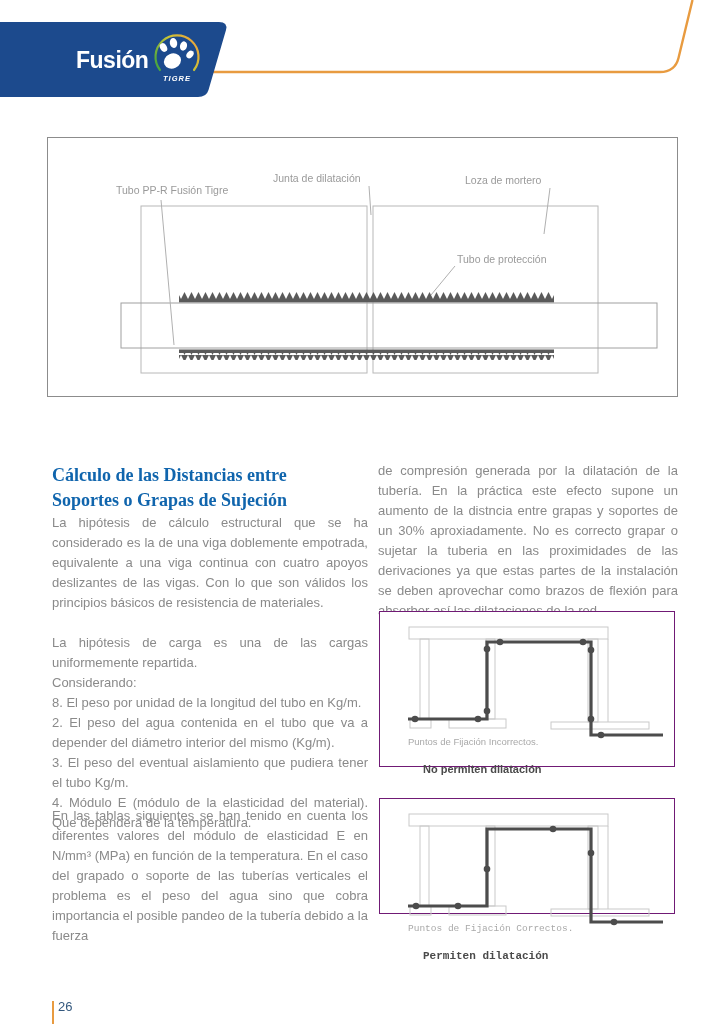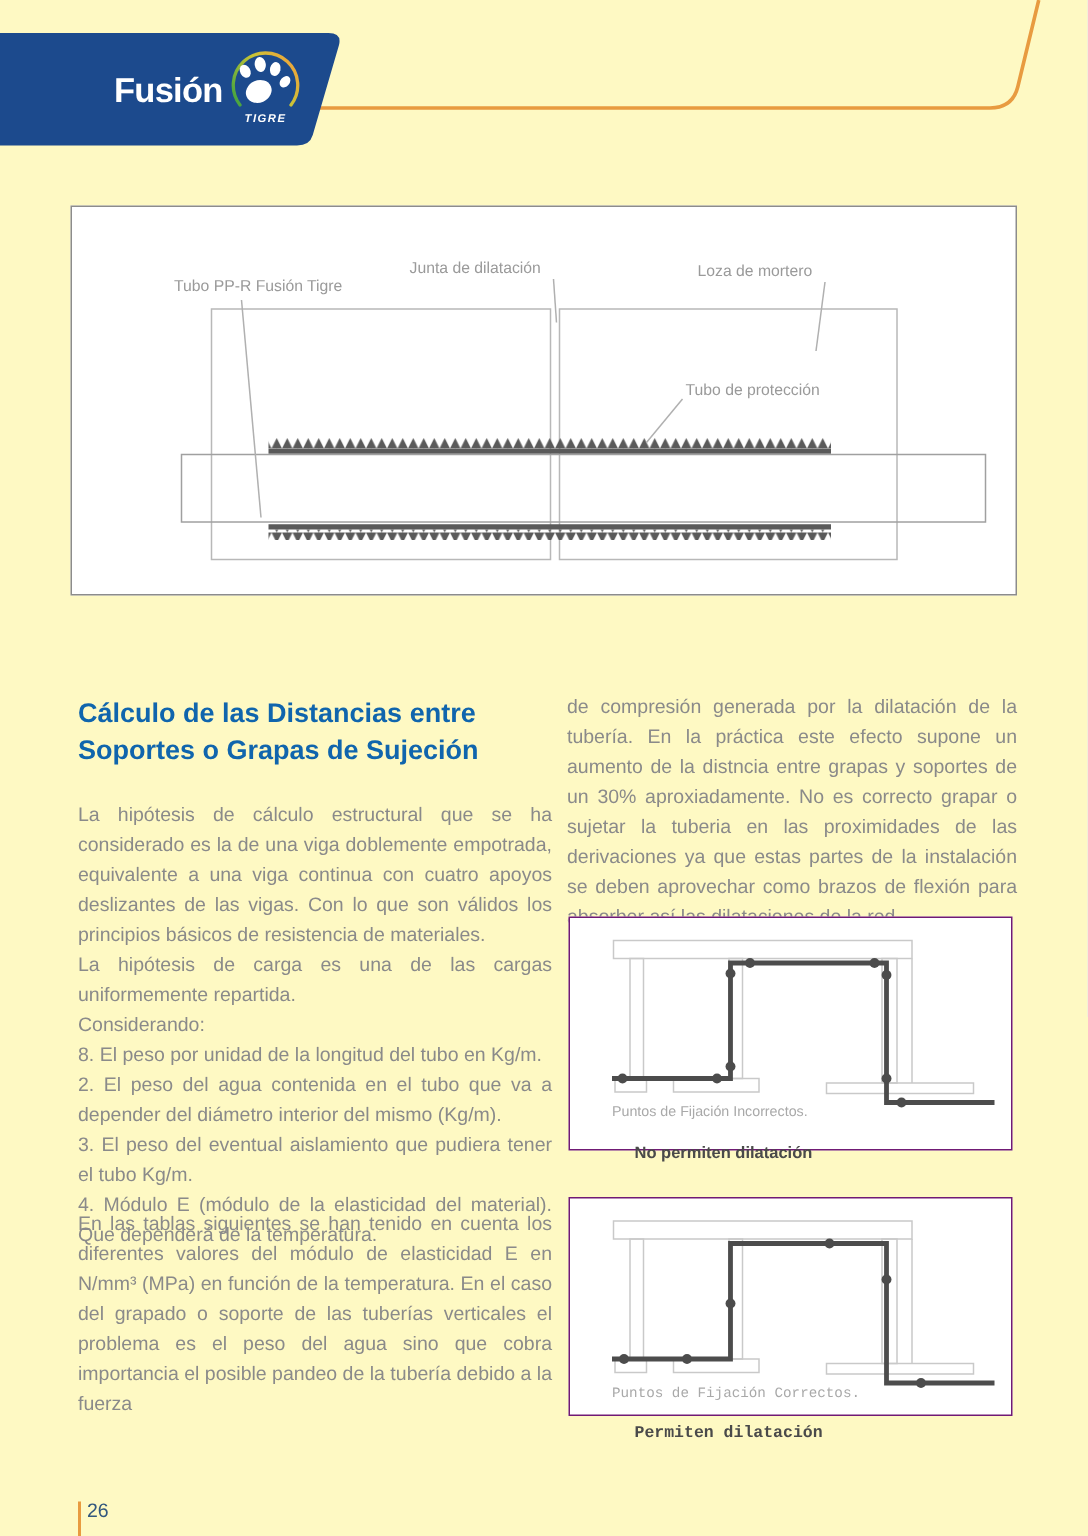--- a/index.html
+++ b/index.html
@@ -1,35 +1,35 @@
 <!DOCTYPE html>
 <html><head>
 <meta charset="utf-8">
 <style>
   html,body{margin:0;padding:0;background:#e9e9e9;}
   .page{
     position:relative;width:725px;height:1024px;margin:0 auto;
-    background:#fef9c3;overflow:hidden;
+    background:#ffffff;overflow:hidden;
     font-family:"Liberation Sans",sans-serif;
   }
   .abs{position:absolute;}
   
   .header-svg{position:absolute;left:0;top:0;}
   .brand-text{font:bold 23px "Liberation Sans",sans-serif;fill:#ffffff;letter-spacing:-0.5px;}
   .logo-word{font:italic bold 7.5px "Liberation Sans",sans-serif;fill:#ffffff;letter-spacing:1px;}
   
   .main-diagram{
     left:47px;top:137px;width:631px;height:260px;
     border:1px solid #8c8c8c;box-sizing:border-box;background:#fff;
   }
   .diagram-label{font:10.5px "Liberation Sans",sans-serif;fill:#9a9a9a;}
   
   .section-title{
     left:52px;top:463px;width:320px;
-    font-size:18px;font-weight:bold;line-height:25px;color:#1065ad;
+    font-size:18px;font-weight:bold;line-height:25px;color:#1065ad;font-family:Liberation Serif, serif;
   }
   
   .body-text{
     font-size:13px;line-height:20px;color:#8a8a8a;
     text-align:justify;margin:0;
   }
   .lcol{left:52px;width:316px;}
   .rcol{left:378px;width:300px;}
   
   .fix-box{
@@ -112,21 +112,21 @@
       <text class="diagram-label" x="417" y="46">Loza de mortero</text>
       <text class="diagram-label" x="409" y="125">Tubo de protección</text>
     </svg>
   </div>
 
   <div class="abs section-title">
     <div>Cálculo de las Distancias entre</div>
     <div>Soportes o Grapas de Sujeción</div>
   </div>
 
-  <p class="abs body-text lcol" style="top:533px;">La hipótesis de cálculo estructural que se ha considerado es la de una viga doblemente empotrada, equivalente a una viga continua con cuatro apoyos deslizantes de las vigas. Con lo que son válidos los principios básicos de resistencia de materiales.</p>
+  <p class="abs body-text lcol" style="top:513px;">La hipótesis de cálculo estructural que se ha considerado es la de una viga doblemente empotrada, equivalente a una viga continua con cuatro apoyos deslizantes de las vigas. Con lo que son válidos los principios básicos de resistencia de materiales.</p>
 
   <div class="abs lcol" style="top:633px;">
     <p class="body-text">La hipótesis de carga es una de las cargas uniformemente repartida.</p>
     <p class="body-text">Considerando:</p>
     <p class="body-text">8. El peso por unidad de la longitud del tubo en Kg/m.</p>
     <p class="body-text">2. El peso del agua contenida en el tubo que va a depender del diámetro interior del mismo (Kg/m).</p>
     <p class="body-text">3. El peso del eventual aislamiento que pudiera tener el tubo Kg/m.</p>
     <p class="body-text">4. Módulo E (módulo de la elasticidad del material). Que dependerá de la temperatura.</p>
   </div>
 
@@ -160,21 +160,21 @@
         <circle class="pipe-dot" cx="211" cy="107" r="3.3"></circle>
         <circle class="pipe-dot" cx="221" cy="123" r="3.3"></circle>
       </g>
     </svg>
     <div class="fix-caption">
       <p class="cap1">Puntos de Fijación Incorrectos.</p>
       <p class="cap2">No permiten dilatación</p>
     </div>
   </div>
 
-  <div class="abs fix-box" style="top:798px;height:146px;font-family:Liberation Mono, monospace;">
+  <div class="abs fix-box" style="top:798px;height:116px;font-family:Liberation Mono, monospace;">
     <svg width="294" height="153" viewBox="0 0 294 153">
       <g class="struct">
         <rect x="29" y="15" width="199" height="12"></rect>
         <rect x="40" y="27" width="9" height="80"></rect>
         <rect x="30" y="107" width="21" height="9"></rect>
         <rect x="106" y="27" width="9" height="80"></rect>
         <rect x="69" y="107" width="57" height="9"></rect>
         <rect x="208" y="27" width="10" height="83"></rect>
         <line x1="228" y1="27" x2="228" y2="110"></line>
         <rect x="171" y="110" width="98" height="7"></rect>

